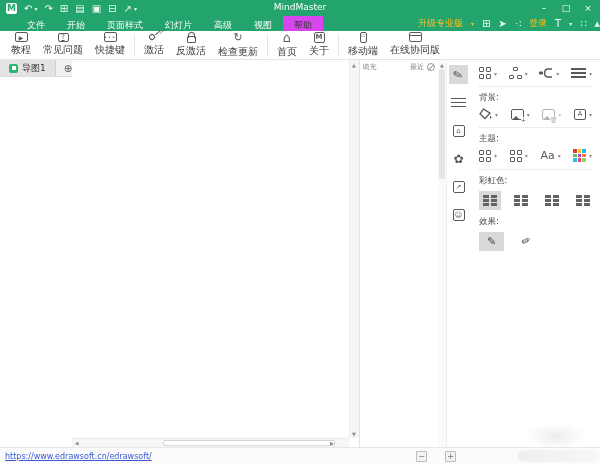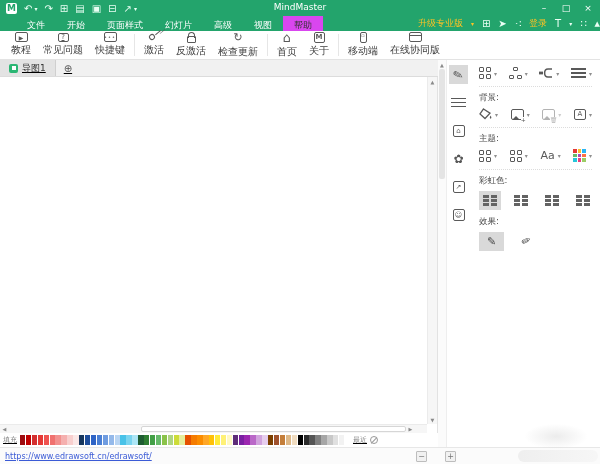--- a/index.html
+++ b/index.html
@@ -46,21 +46,21 @@
   .i-lock { width:9px; height:7px; border:1.4px solid #595959; border-radius:1px; position:relative; margin-top:4px; }
   .i-lock::before { content:""; position:absolute; top:-5px; left:0.8px; width:5px; height:5px; border:1.4px solid #595959; border-bottom:none; border-radius:4px 4px 0 0; }
   .i-logoM { width:11px; height:11px; font-size:7px; font-weight:bold; }
   .i-phone { width:7px; height:11px; font-size:5px; align-items:flex-end; }
   .i-browser { width:13px; height:10px; position:relative; }
   .i-browser::before { content:""; position:absolute; top:1.5px; left:0; right:0; height:1.2px; background:#595959; }
   .i-headset { width:10px; height:6px; border:1.4px solid #595959; border-bottom:none; border-radius:6px 6px 0 0; position:relative; margin-top:4px; }
   .i-headset::before, .i-headset::after { content:""; position:absolute; bottom:-2px; width:2.5px; height:4px; background:#595959; border-radius:1px; }
   .i-headset::before { left:-1px; } .i-headset::after { right:-1px; }
   
-  .leftcol { position:absolute; top:60px; left:0; width:438px; bottom:17px; display:flex; flex-direction:column;text-decoration:underline; }
+  .leftcol { position:absolute; top:60px; left:0; width:438px; bottom:17px; display:flex; flex-direction:row; }
   .tabbar { height:17px; background:#f1f1f1; border-bottom:1px solid #dcdcdc; display:flex; align-items:center; flex:none; }
   .doc-tab { height:100%; background:#e3e3e3; border-right:1px solid #cfcfcf; display:flex; align-items:center; gap:4px;
              padding:0 9px; font-size:9px; color:#333; }
   .doc-ico { width:9px; height:9px; background:#2bb673; border-radius:2px; display:flex; align-items:center; justify-content:center; }
   .doc-ico i { width:4px; height:4px; background:#fff; display:block; }
   .add-tab { margin-left:8px; color:#555; font-size:10px; }
   
   .canvas { flex:1; position:relative; background:#fff; border-right:1px solid #e2e2e2; }
   .vscroll { position:absolute; top:0; right:0; bottom:9px; width:10px; background:#f6f6f6; border-left:1px solid #ebebeb; }
   .vscroll .arr { position:absolute; left:0; right:0; height:9px; display:flex; align-items:center; justify-content:center; font-size:5px; color:#8a8a8a; }

